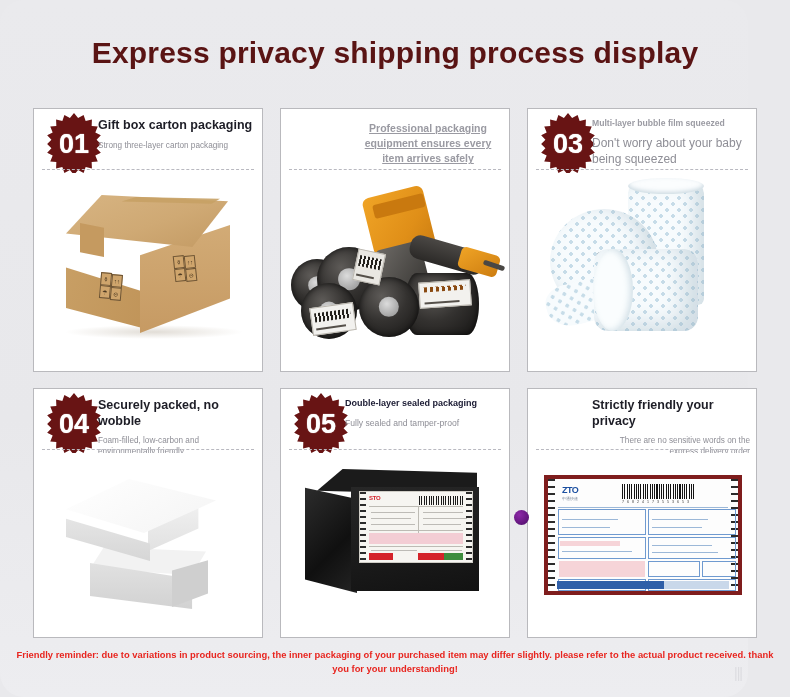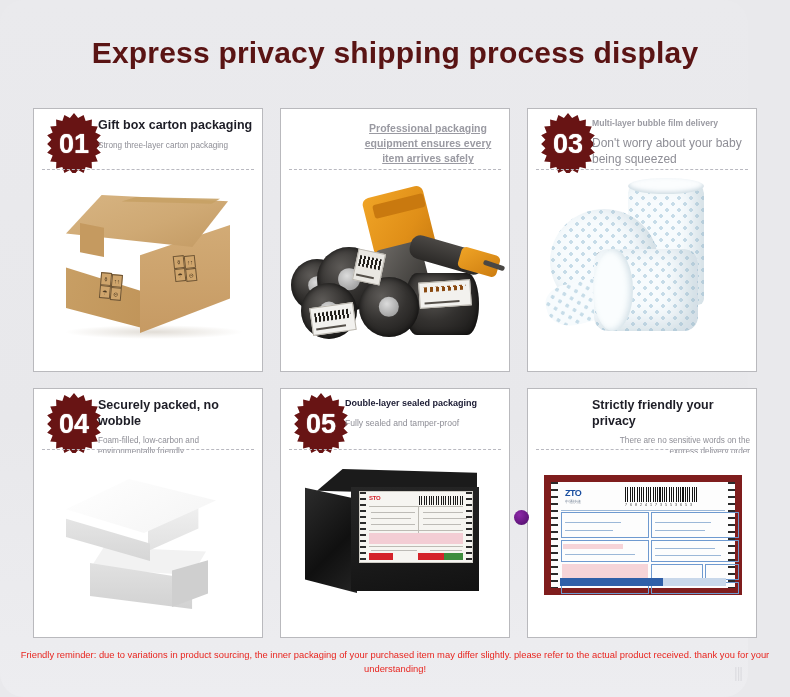--- a/index.html
+++ b/index.html
@@ -192,21 +192,21 @@
     background:repeating-linear-gradient(90deg,#1b1b1b 0 1px,#f6f5f1 1px 2.4px);}
   .bill .gridrow{position:absolute;left:9px;right:9px;height:1px;background:#bdbbb4;}
   .bill .vdiv{position:absolute;top:15px;bottom:20px;width:1px;background:#bdbbb4;left:58px;}
   .bill .pink{position:absolute;left:9px;right:9px;height:11px;background:#f3cdd4;}
   .bill .tline{position:absolute;height:1px;background:#8e8b85;opacity:.55;}
   .bill .foot{position:absolute;left:9px;right:9px;bottom:2px;height:7px;
     background:linear-gradient(90deg,#d4232a 0 26%,#f6f5f1 26% 52%,#d4232a 52% 80%,#3d8c3d 80% 100%);}
 
   
   .zwrap{position:absolute;left:16px;top:22px;width:198px;height:120px;
-         background:#fdfdfd;border:7px solid #7f1d1d;box-sizing:border-box;}
+         background:#fdfdfd;border:4px solid #7f1d1d;box-sizing:border-box;}
   .zwrap .perf{position:absolute;top:0;bottom:0;width:7px;
     background:repeating-linear-gradient(180deg,#2b2b2b 0 2px,#fdfdfd 2px 7px);}
   .zwrap .perf.l{left:0;} .zwrap .perf.r{right:0;}
   .z-logo{position:absolute;left:14px;top:6px;font-size:9px;font-weight:bold;
     color:#1b4fa0;letter-spacing:-.5px;}
   .z-sub{position:absolute;left:14px;top:17px;font-size:4px;color:#7d8a9c;}
   .z-bc{position:absolute;left:74px;top:5px;width:74px;height:15px;
     background:repeating-linear-gradient(90deg,#141414 0 1px,#fdfdfd 1px 2.3px);}
   .z-bcnum{position:absolute;left:74px;top:21px;font-size:3.6px;color:#3a3a3a;letter-spacing:1px;}
   .z-box{position:absolute;border:1px solid #6f9ad0;box-sizing:border-box;}
@@ -214,21 +214,21 @@
   .z-ln{position:absolute;height:1px;background:#9cb8d8;}
   .z-bot{position:absolute;left:9px;right:9px;bottom:2px;height:8px;
     background:linear-gradient(90deg,#2f5fa8 0 62%,#c9d8ea 62% 100%);}
 
   
   .dot{position:absolute;left:514px;top:510px;width:15px;height:15px;
     border-radius:50%;background:radial-gradient(circle at 36% 32%,#8d28a8,#4b0c66);}
 
   
   .footer{position:absolute;left:12px;top:648px;width:766px;text-align:center;
-    font-size:9.4px;color:#e8251f;line-height:1.45;font-weight:400;}
+    font-size:9.4px;color:#e8251f;line-height:1.45;font-weight:700;}
   .wm{position:absolute;right:6px;bottom:16px;font-size:14px;color:#dcdce0;
       letter-spacing:-1px;}
 </style>
 </head>
 <body>
 
 <div class="page">
 
   <div class="title">Express privacy shipping process display</div>
 
@@ -330,21 +330,21 @@
           </div>
         </div>
       </div>
 
       <div class="card">
         <div class="chead">
           <div class="badge">
             <span>03</span>
           </div>
           <div class="htext v-c3">
-            <div class="ctitle">Multi-layer bubble film delivery</div>
+            <div class="ctitle">Multi-layer bubble film squeezed</div>
             <div class="csub">Don't worry about your baby being squeezed</div>
           </div>
           <div class="dash"></div>
         </div>
         <div class="photo">
           <div class="bubwrap">
             <div class="r-tall bubble-tex">
               <div class="cap"></div>
             </div>
             <div class="r-big bubble-tex">

